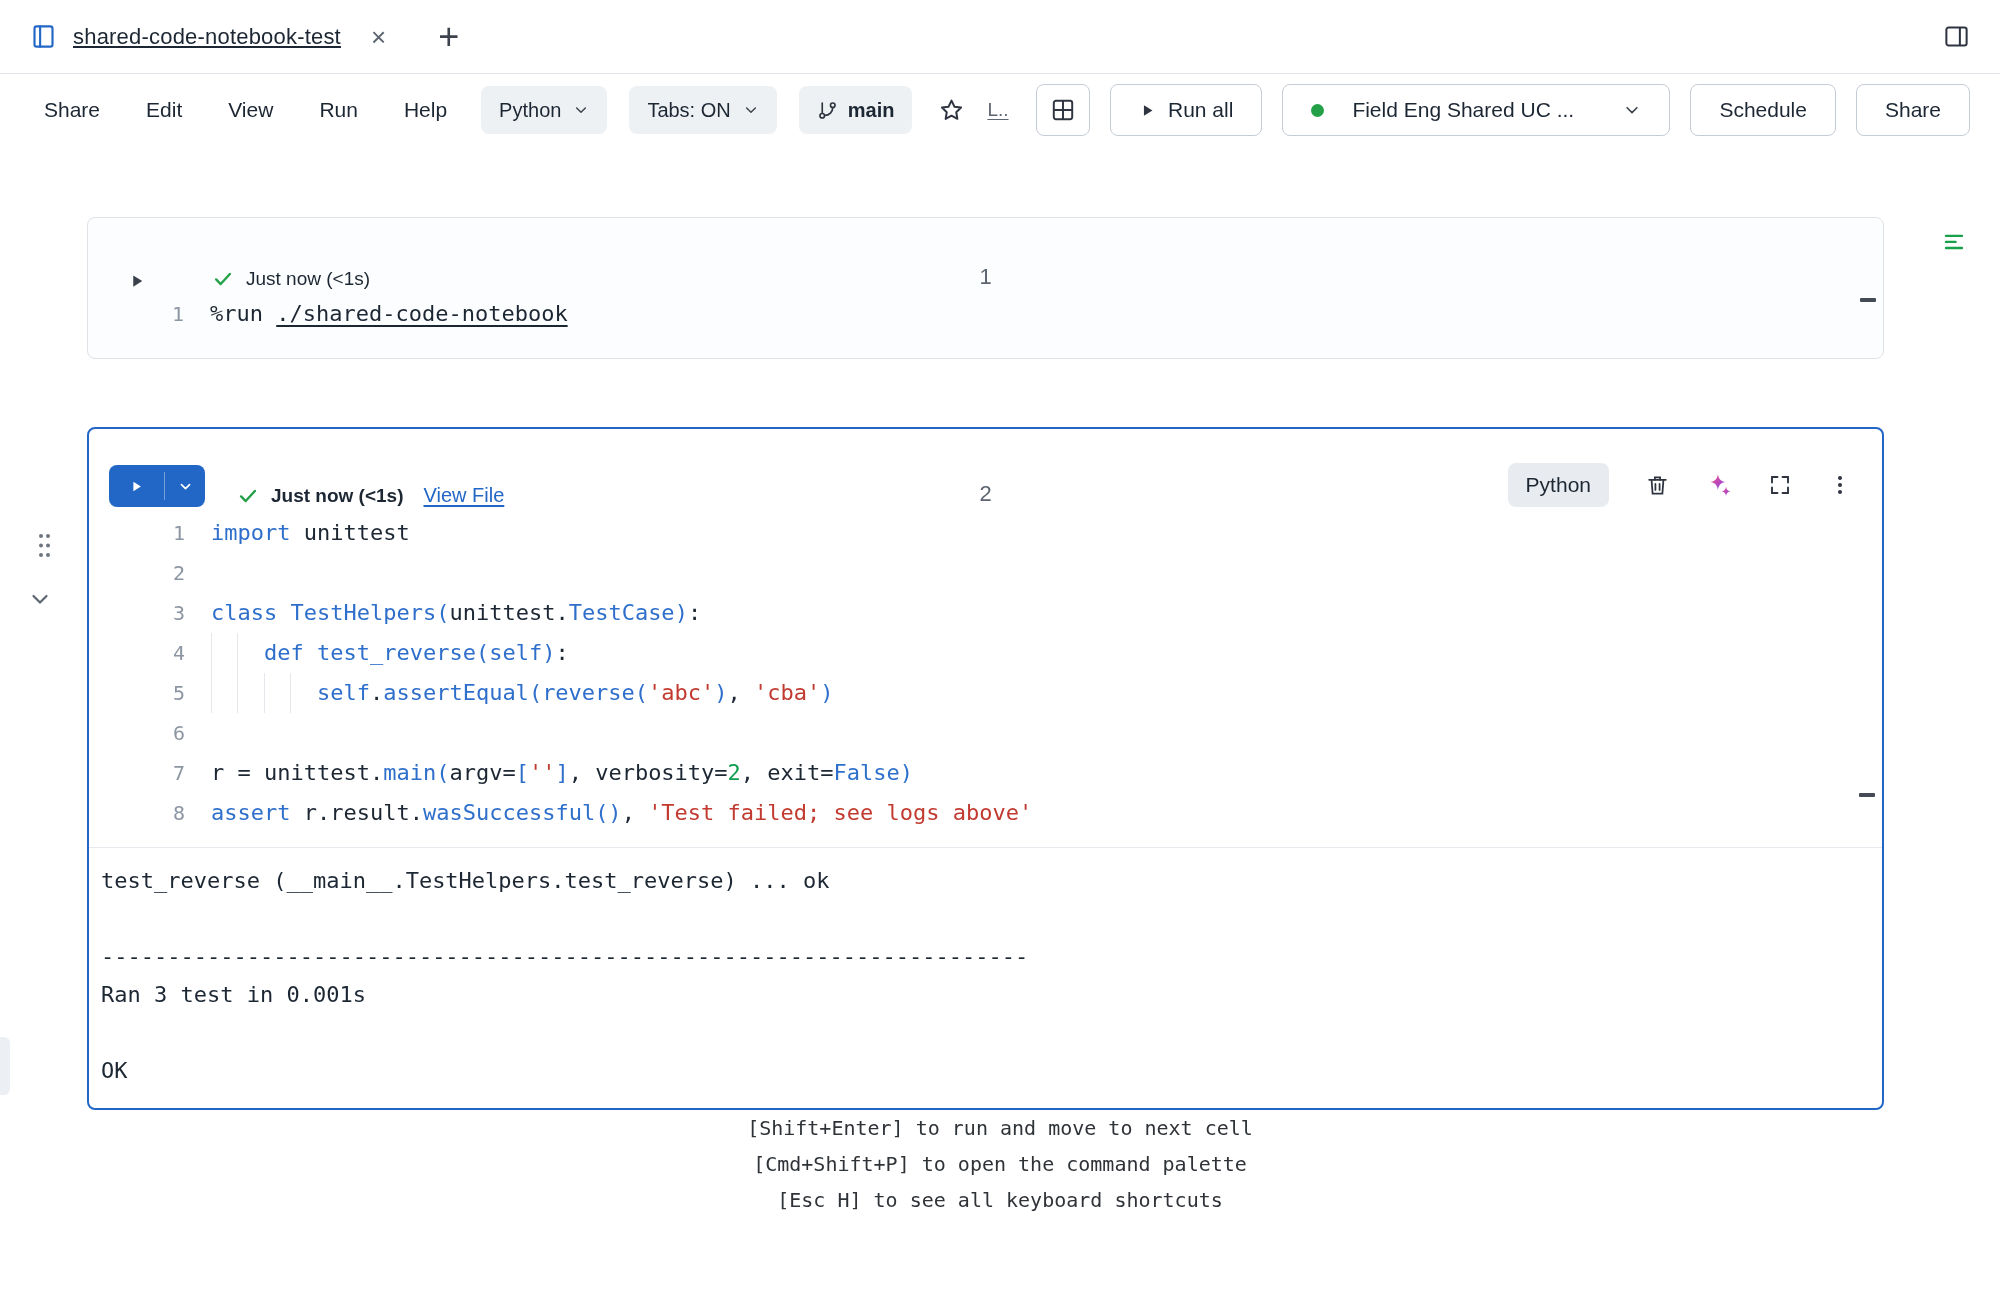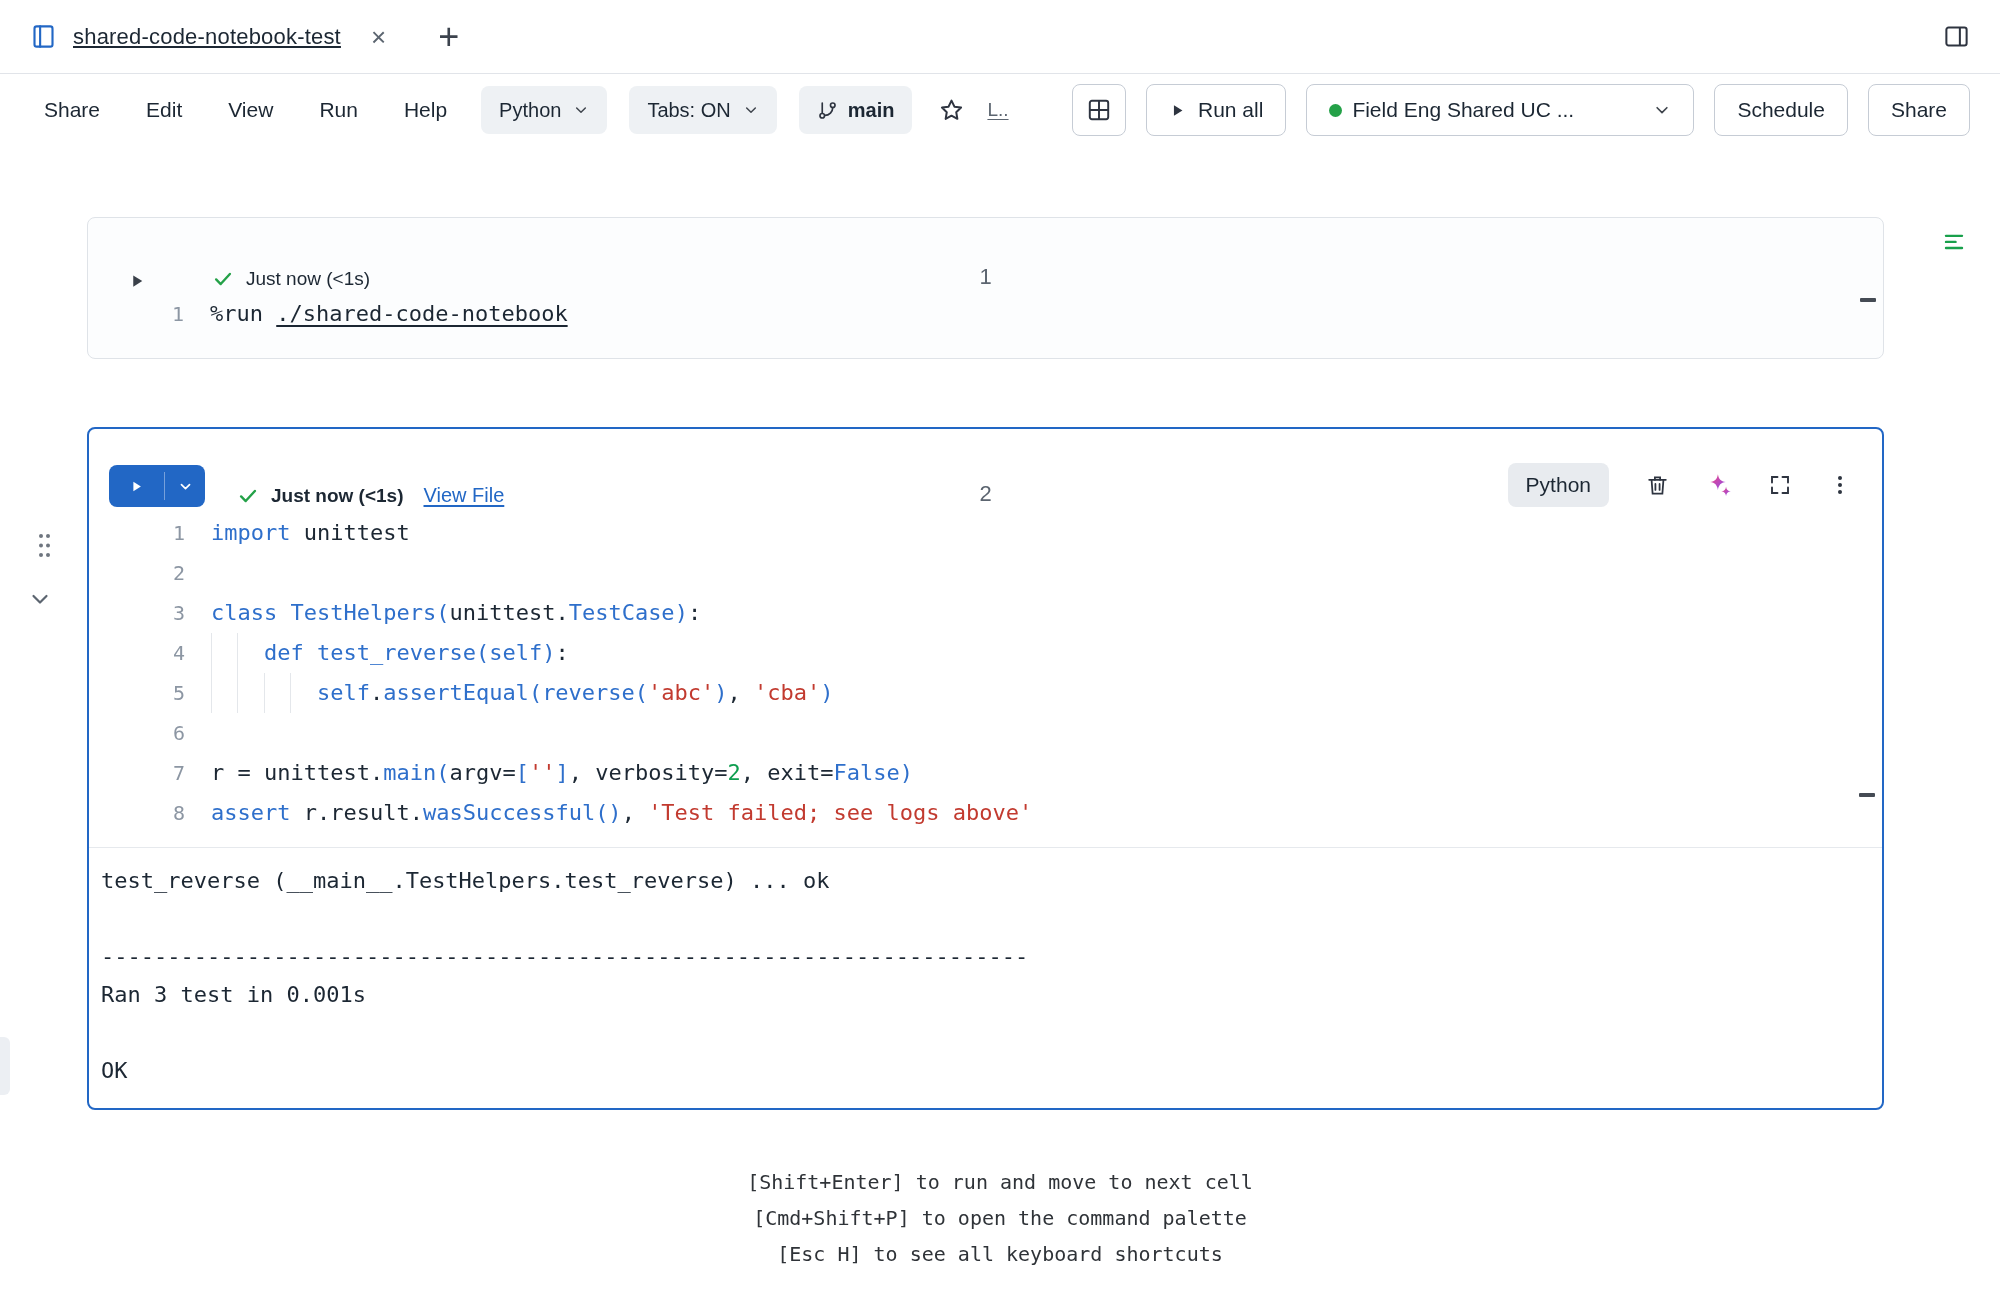--- a/index.html
+++ b/index.html
@@ -32,25 +32,25 @@
     display:flex; align-items:center; gap:12px; padding:0 18px;
     font-size:20px; margin-right:22px; white-space:nowrap;
   }
   .pill.branch { gap:10px; }
   .pill .bold { font-weight:700; }
   .star-wrap { margin:0 22px 0 4px; display:flex; align-items:center; }
   .last-edit { color:#5c6570; font-size:19px; text-decoration:underline; text-underline-offset:3px; margin-right:16px; }
   .right-group { margin-left:auto; display:flex; align-items:center; gap:20px; }
   .btn {
     border:1px solid #c6ccd5; border-radius:8px; height:52px; background:#fff;
-    display:flex; align-items:center; gap:12px; padding:0 22px;
+    display:flex; align-items:center; gap:12px; padding:0 28px;
     font-size:21px; color:#1c2733; white-space:nowrap;
   }
   .icon-btn { width:54px; justify-content:center; padding:0; }
-  .cluster-btn { min-width:388px; gap:10px; }
+  .cluster-btn { min-width:388px; gap:28px; }
   .cluster-btn .chev { margin-left:auto; display:flex; }
   .green-dot { width:13px; height:13px; border-radius:50%; background:#24a148; flex:0 0 auto; }
 
   
   .content { position:relative; }
   .toc-icon { position:absolute; right:34px; top:14px; }
   .left-sliver { position:absolute; left:0; top:820px; width:10px; height:58px; background:#eceff3; border-radius:0 6px 6px 0; }
 
   .cell { width:1797px; margin-left:87px; border-radius:8px; position:relative; background:#fff; }
   .cell1 { border:1px solid #dfe3e8; margin-top:71px; background:#fcfdfe; }
@@ -101,21 +101,21 @@
   .cell-output {
     border-top:1px solid #e6e9ed; margin:0;
     padding:14px 20px 18px 12px;
     font-family:"DejaVu Sans Mono", monospace; font-size:22px; line-height:38px; color:#1c2733;
     white-space:pre;
   }
 
   .drag-handle { position:absolute; left:36px; top:314px; }
   .collapse-chevron { position:absolute; left:28px; top:370px; display:flex; }
 
-  .hints { margin-top:54px; text-align:center; font-family:"DejaVu Sans Mono", monospace; font-size:20px; line-height:36px; color:#2f3338; }
+  .hints { text-align:center; font-family:"DejaVu Sans Mono", monospace; font-size:20px; line-height:36px; color:#2f3338; }
 </style>
 </head>
 <body>
 
 <div class="tab-bar" data-interactable="false">
   <div class="tab" data-interactable="true">
     <span data-interactable="false" style="display:flex;">
       <svg width="27" height="27" viewBox="0 0 24 24" fill="none" stroke="#2267c5" stroke-width="1.9" stroke-linecap="round">
           <rect x="4" y="3" width="16" height="18" rx="2"></rect>
           <line x1="9" y1="3" x2="9" y2="21"></line>

